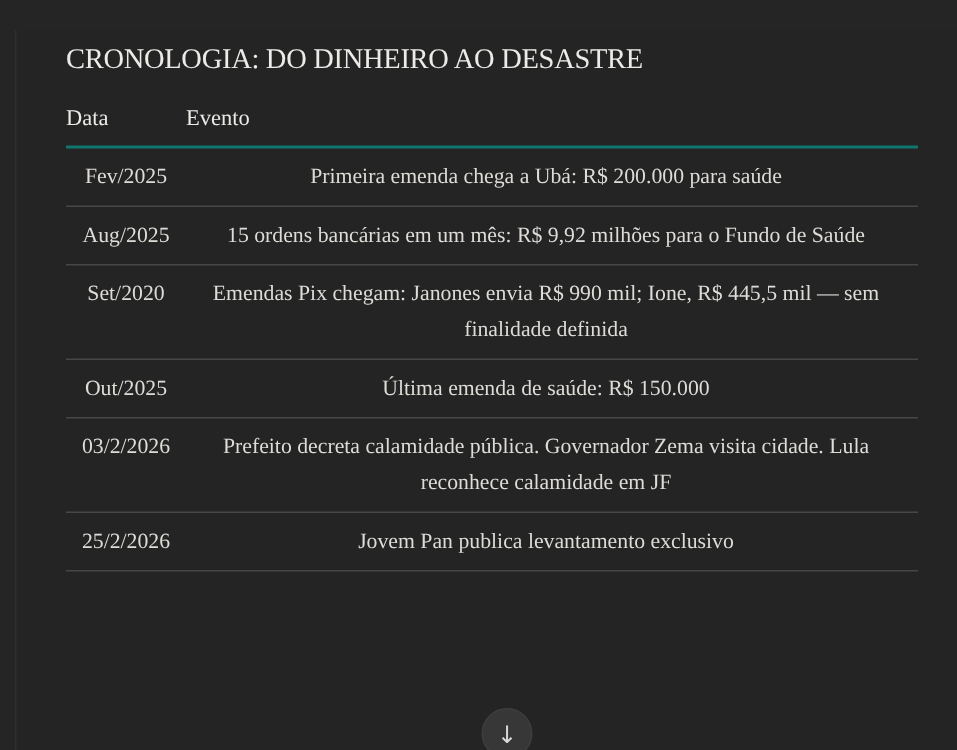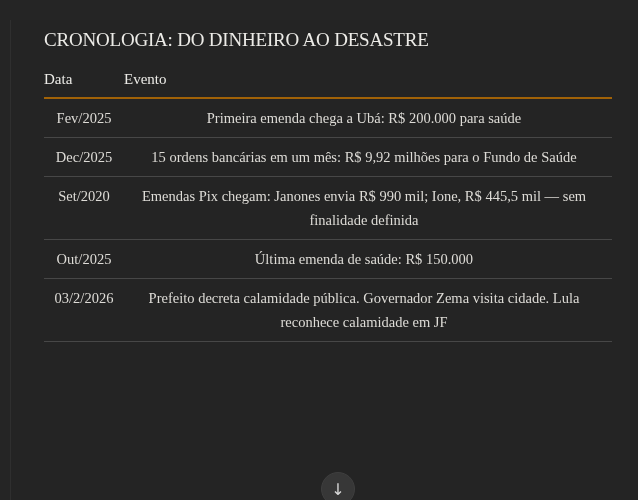--- a/index.html
+++ b/index.html
@@ -47,21 +47,21 @@
       font-size: 14.5px;
       color: #dedcd7;
     }
     th {
       text-align: left;
       font-weight: normal;
       color: #ecebe7;
       font-size: 15px;
       height: 35px;
       padding: 0;
-      border-bottom: 2px solid #a16207;
+      border-bottom: 2px solid #0f766e;
       vertical-align: middle;
     }
     td {
       padding: 0;
       vertical-align: top;
       border-bottom: 1px solid #474747;
       line-height: 24px;
       text-align: center;
     }
     td.date { width: 80px; padding-top: 7px; padding-bottom: 7px; }
@@ -98,34 +98,38 @@
         <th class="date-h">Data</th>
         <th>Evento</th>
       </tr>
     </thead>
     <tbody>
       <tr>
         <td class="date">Fev/2025</td>
         <td class="event">Primeira emenda chega a Ubá: R$ 200.000 para saúde</td>
       </tr>
       <tr>
-        <td class="date">Dec/2025</td>
+        <td class="date">Aug/2025</td>
         <td class="event">15 ordens bancárias em um mês: R$ 9,92 milhões para o Fundo de Saúde</td>
       </tr>
       <tr>
         <td class="date">Set/2020</td>
         <td class="event">Emendas Pix chegam: Janones envia R$ 990 mil; Ione, R$ 445,5 mil — sem finalidade definida</td>
       </tr>
       <tr>
         <td class="date">Out/2025</td>
         <td class="event">Última emenda de saúde: R$ 150.000</td>
       </tr>
       <tr>
         <td class="date">03/2/2026</td>
         <td class="event">Prefeito decreta calamidade pública. Governador Zema visita cidade. Lula reconhece calamidade em JF</td>
       </tr>
+      <tr>
+        <td class="date">25/2/2026</td>
+        <td class="event">Jovem Pan publica levantamento exclusivo</td>
+      </tr>
     </tbody>
   </table>
 
   <div class="scroll-btn">
     <span>↓</span>
   </div>
 </div>
 
 </body></html>

